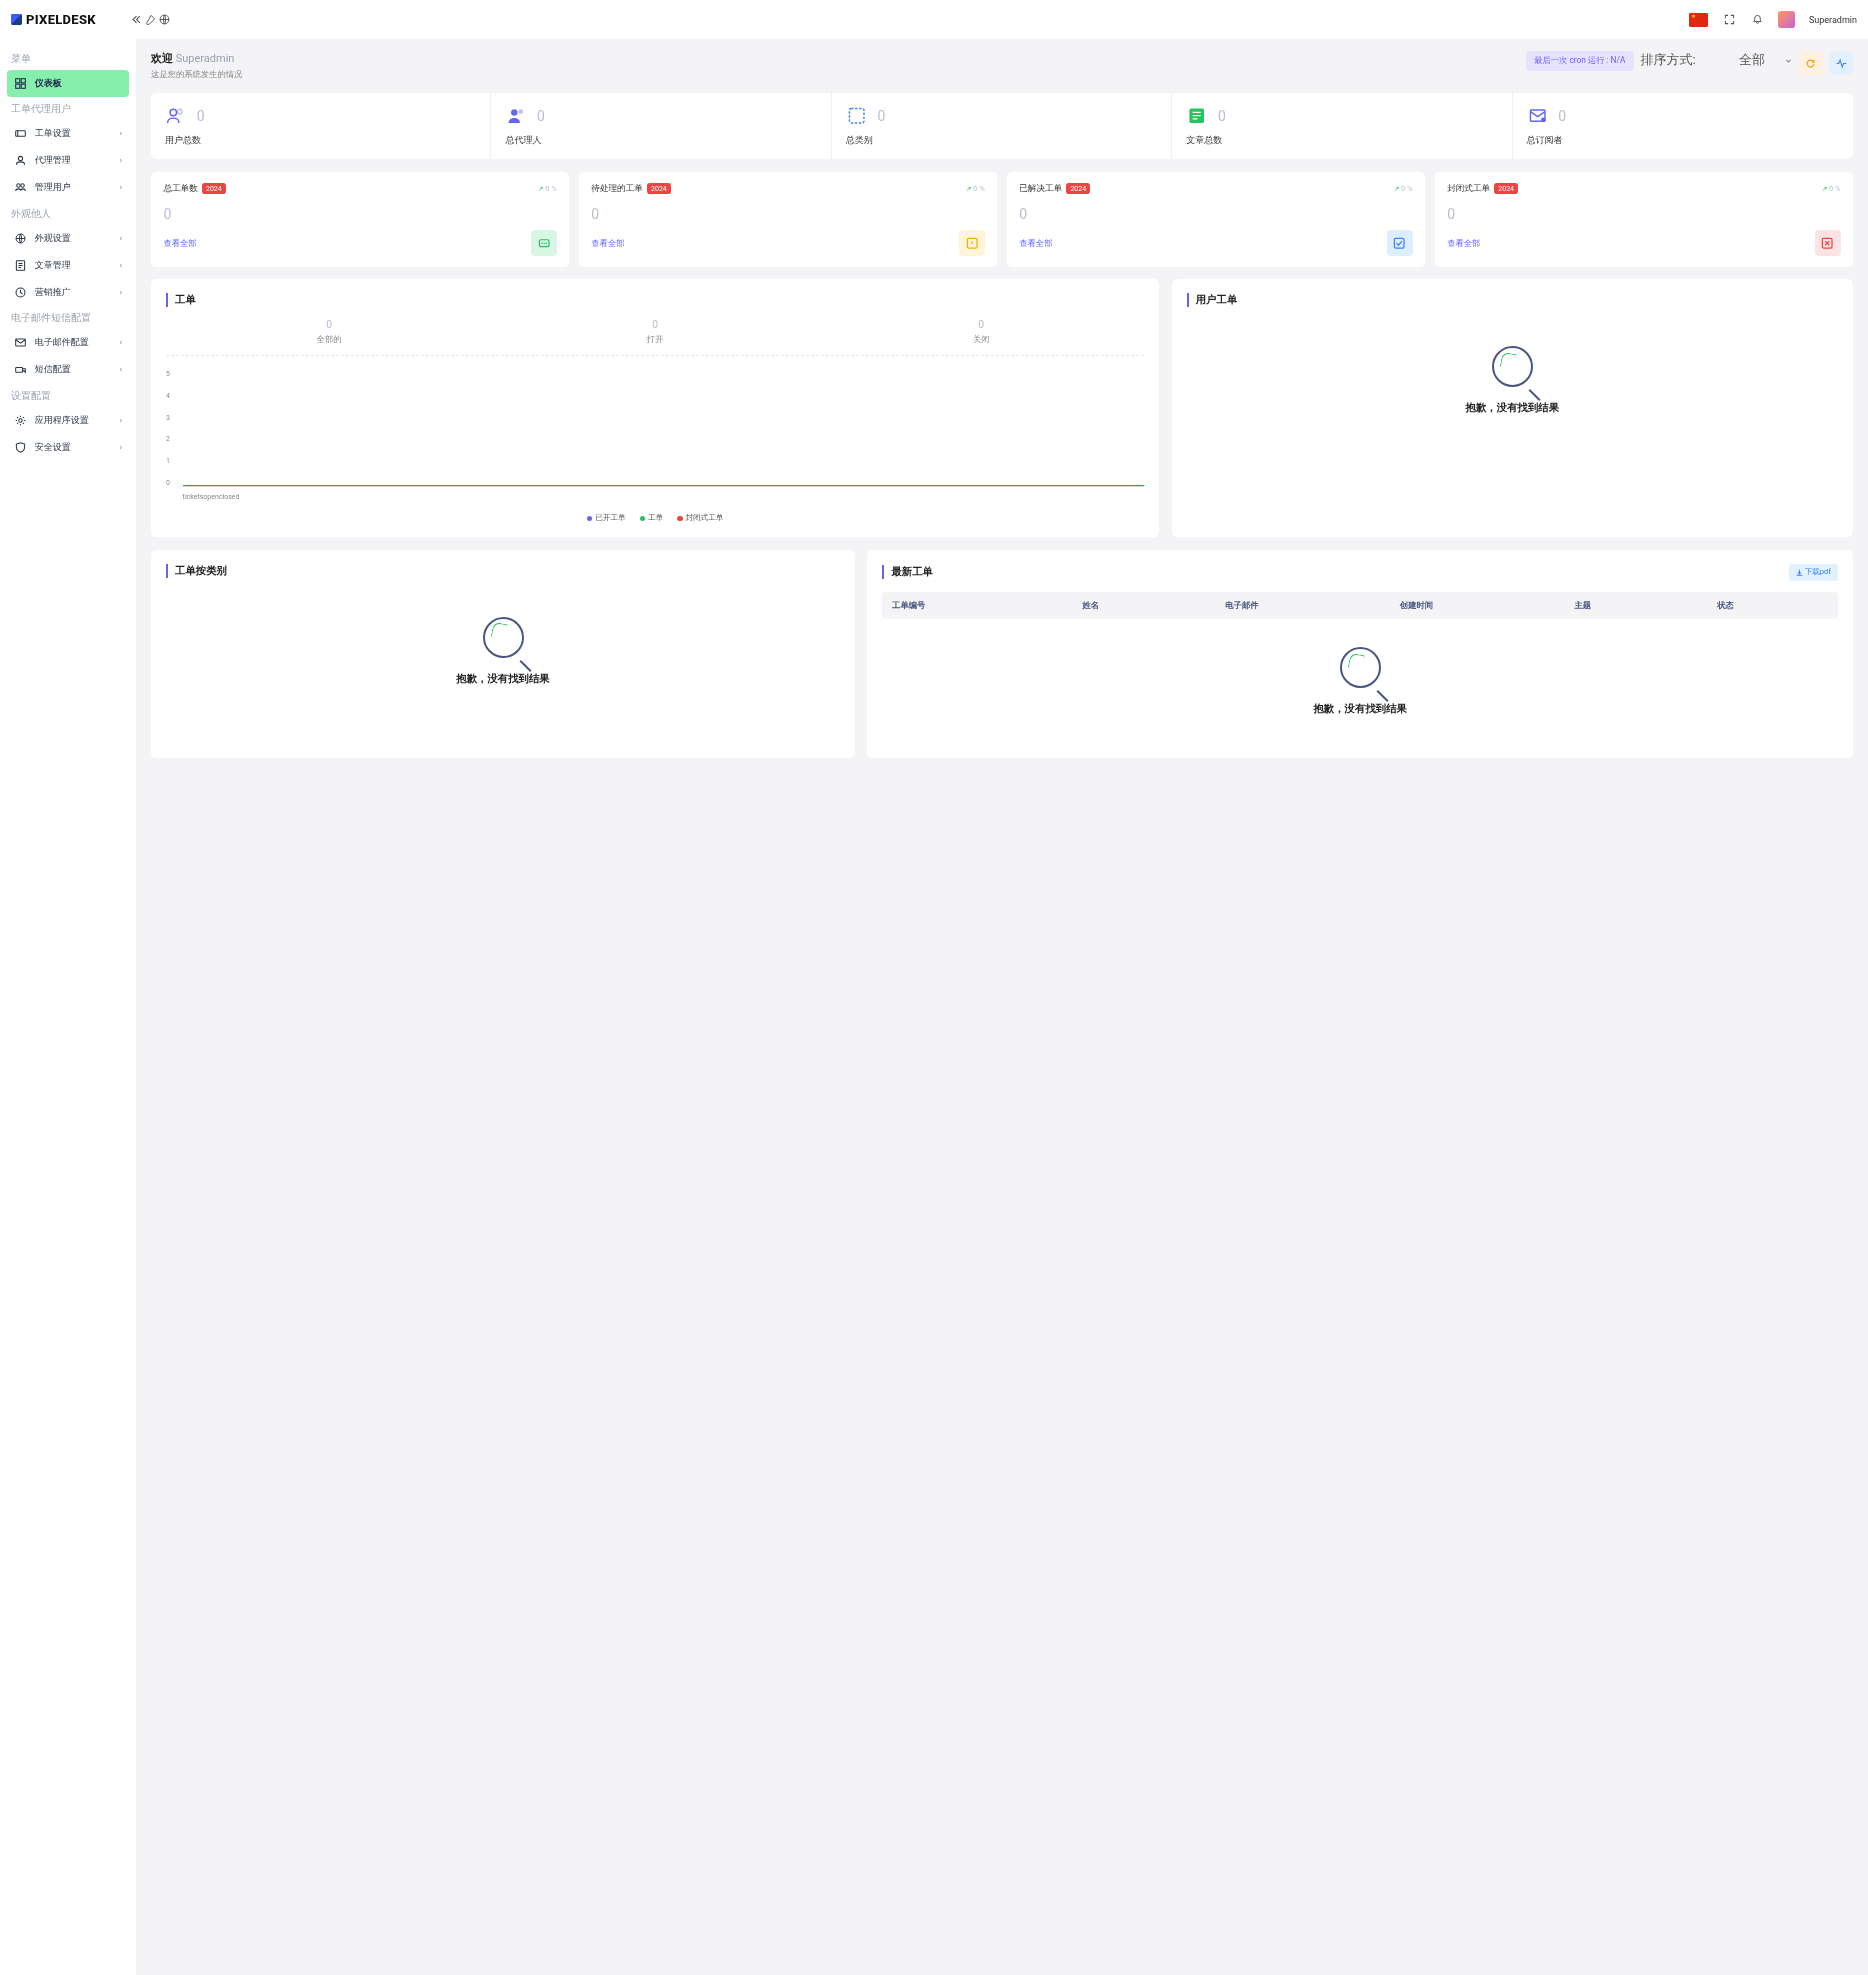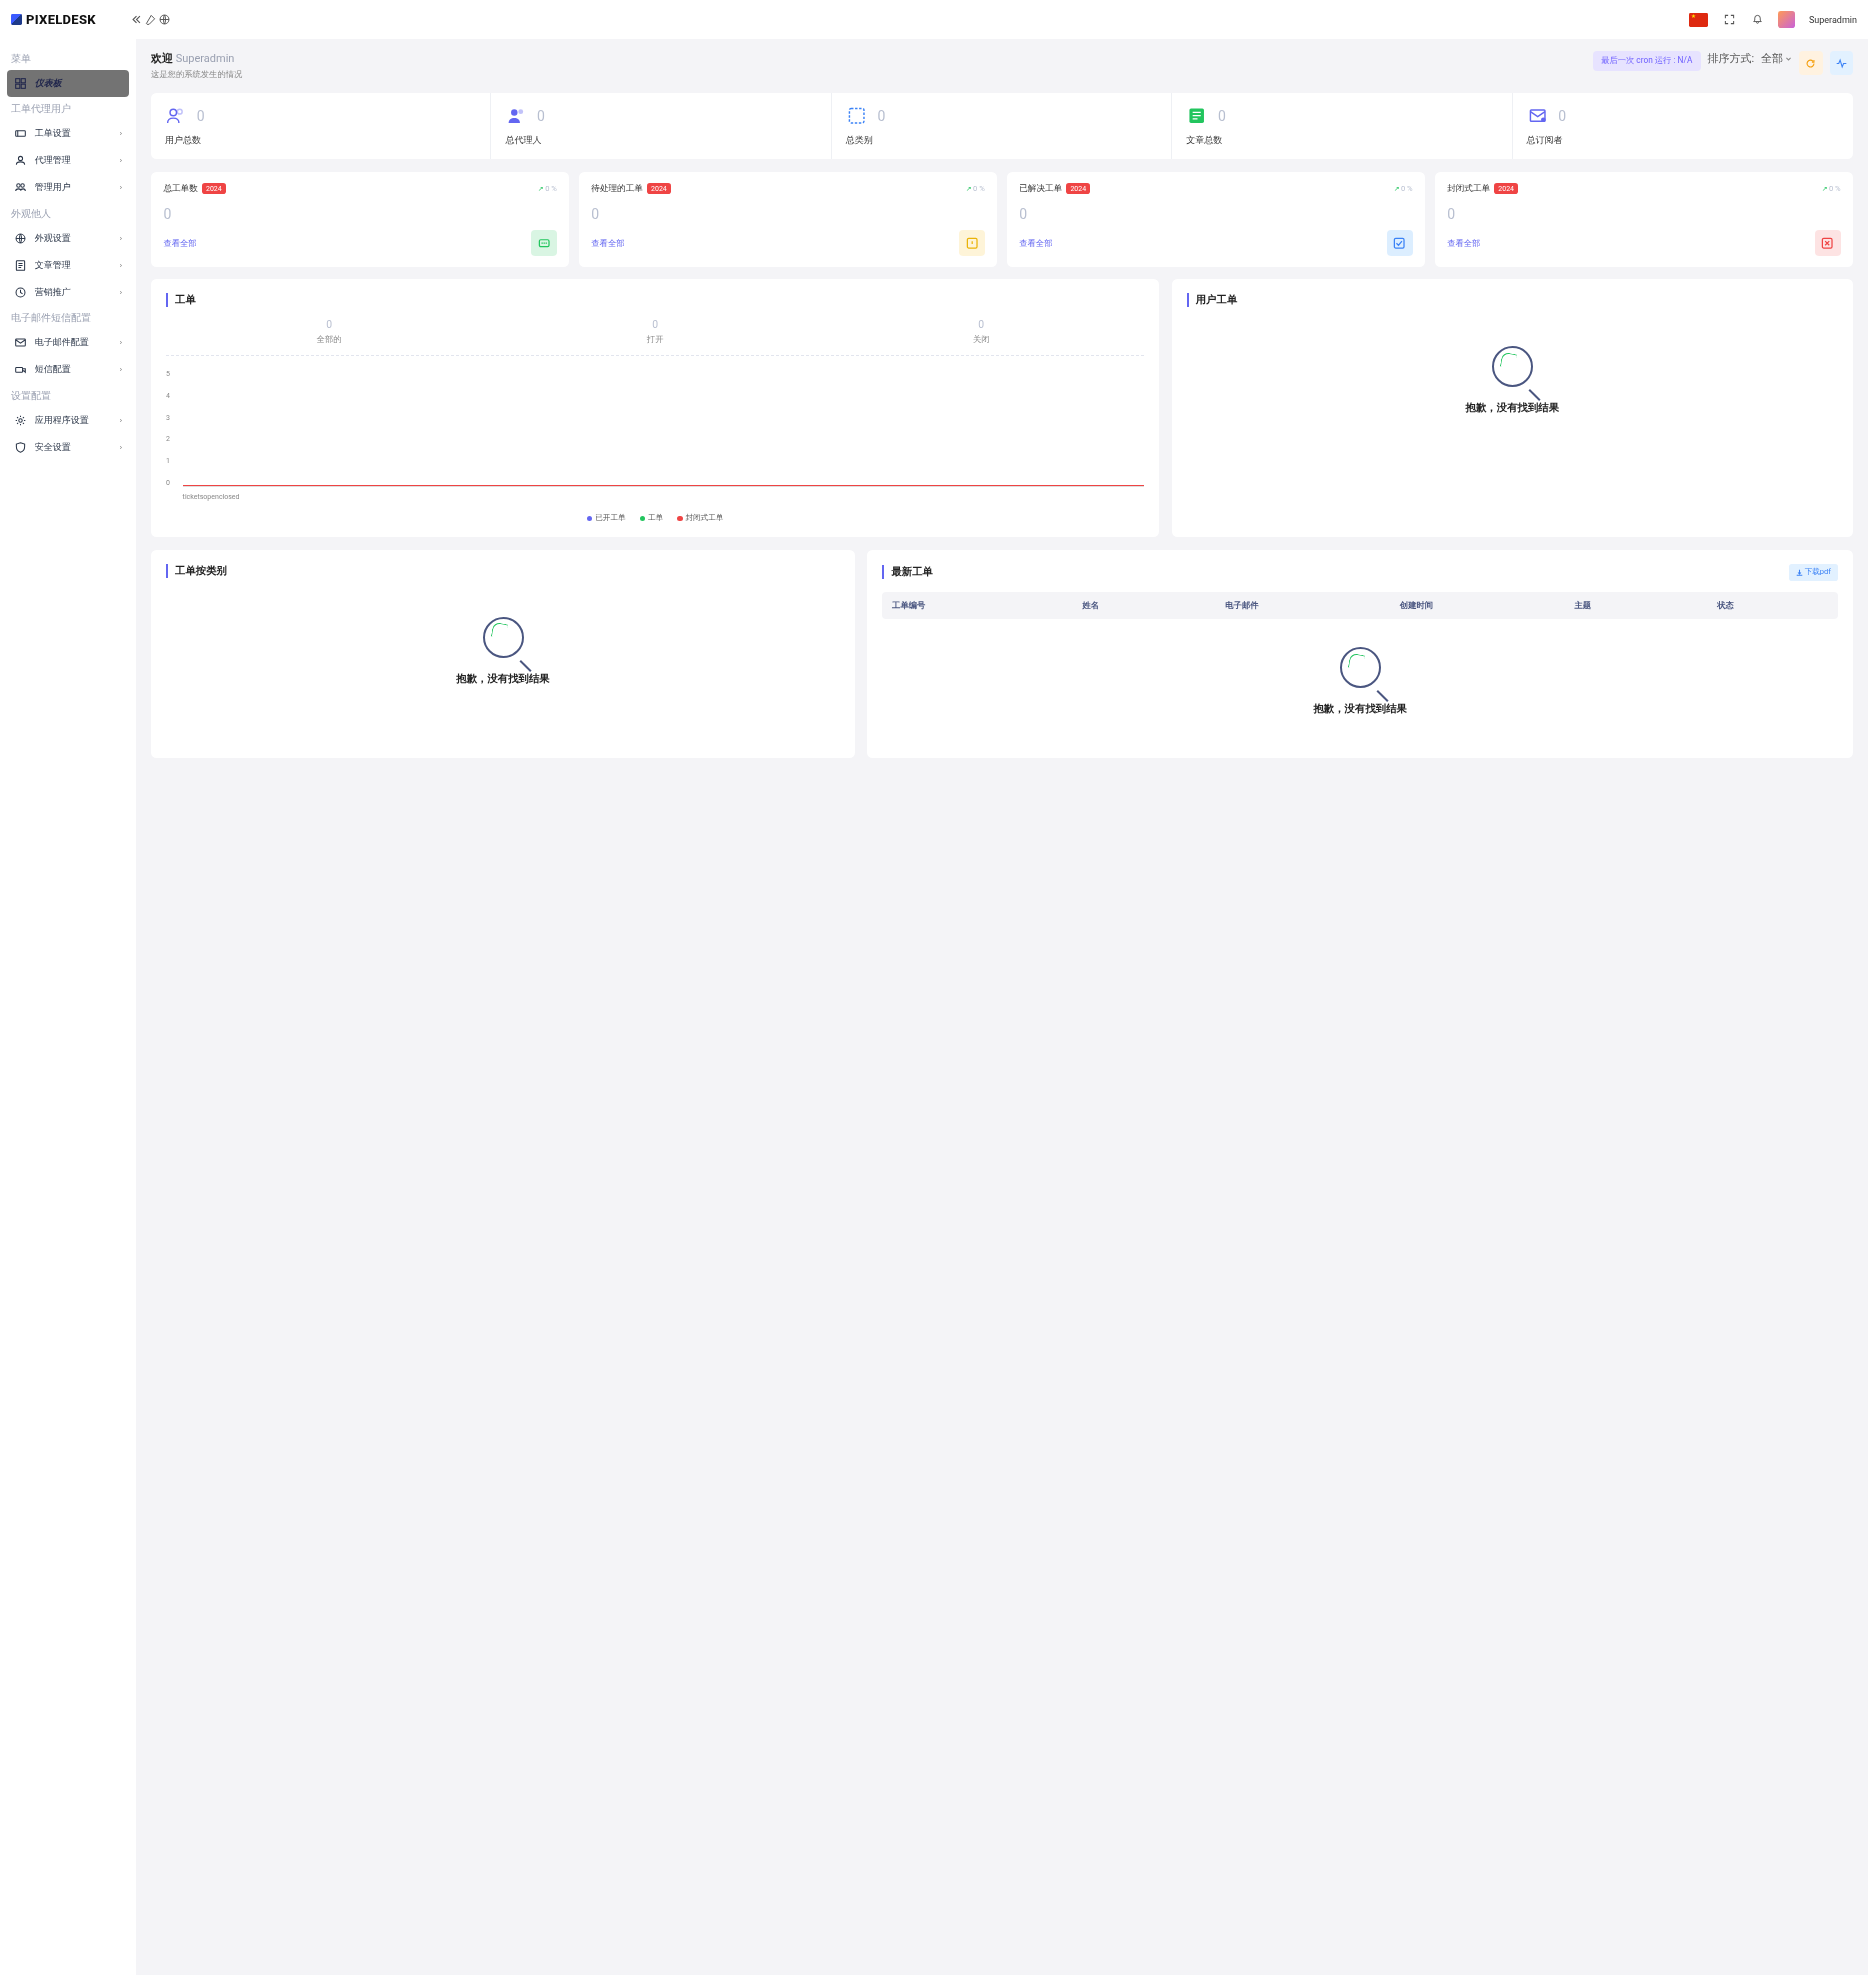--- a/index.html
+++ b/index.html
@@ -12,33 +12,33 @@
 .logo-mark { width: 11px; height: 11px; background: linear-gradient(135deg, #3b5bff 50%, #1e3a8a 50%); border-radius: 1.4px; }
 .icon-btn { width: 14px; height: 14px; display: flex; align-items: center; justify-content: center; cursor: pointer; color: #555; }
 .flag { width: 19.4px; height: 14px; background: #de2910; border-radius: 1.4px; position: relative; }
 .flag::after { content: "★"; position: absolute; left: 2.1px; top: 0.7px; color: #ffde00; font-size: 5.5px; }
 .avatar { width: 16.6px; height: 16.6px; border-radius: 2.8px; background: linear-gradient(135deg, #ff9a56 0%, #c861d9 100%); }
 .username { font-size: 9px; color: #333; }
 .main-wrap { display: flex; flex: 1; }
 .sidebar { width: 136px; background: #fff; padding: 7px; }
 .side-section-label { font-size: 10px; color: #9aa0b1; padding: 5.5px 4.1px 4.1px; }
 .side-item { display: flex; align-items: center; justify-content: space-between; padding: 7px 7px; border-radius: 4.1px; cursor: pointer; color: #2a3547; }
-.side-item.active { background: #737373; color: #1e244b; font-weight: 600; font-style: italic; }
+.side-item.active { background: #86efac; color: #1e244b; font-weight: 600; }
 .side-item-left { display: flex; align-items: center; gap: 8.3px; }
 .side-icon { width: 12.4px; height: 12.4px; display: flex; align-items: center; justify-content: center; }
 .side-label { font-size: 9px; }
 .chev { font-size: 7.6px; color: #666; }
 .content { flex: 1; padding: 12.4px 15px; display: flex; flex-direction: column; gap: 12.4px; }
 .hdr-row { display: flex; justify-content: space-between; align-items: flex-start; }
 .hdr-left h2 { font-size: 11px; font-weight: 700; color: #222; }
 .hdr-left h2 .un { color: #9aa0b1; font-weight: 400; }
 .hdr-sub { font-size: 8.3px; color: #888; margin-top: 2.8px; }
 .hdr-right { display: flex; align-items: flex-start; gap: 7px; padding-left: 44px; }
 .cron-badge { background: #e7e3ff; color: #6b5cff; padding: 4.1px 8.3px; border-radius: 4.1px; font-size: 8.3px; }
-.sort-sel { font-size: 11px; color: #555; display: flex; align-items: center; gap: 2px; }
+.sort-sel { font-size: 13px; color: #555; display: flex; align-items: center; gap: 20px; }
 .sq-btn { width: 23.5px; height: 23.5px; border-radius: 4.1px; display: flex; align-items: center; justify-content: center; cursor: pointer; }
 .sq-btn.orange { background: #fff2e0; color: #f59e0b; }
 .sq-btn.blue { background: #e2f1ff; color: #3b82f6; }
 .stats5 { display: grid; grid-template-columns: repeat(5, 1fr); background: #fff; border-radius: 5.5px; overflow: hidden; }
 .stat5 { padding: 12.4px 14px; border-right: 0.7px solid #eef0f4; }
 .stat5:last-child { border-right: none; }
 .stat5-top { display: flex; align-items: center; gap: 9.7px; }
 .stat5-icon { width: 22px; height: 22px; display: flex; align-items: center; justify-content: center; }
 .stat5-val { font-size: 14px; color: #b8bfd0; font-weight: 400; }
 .stat5-lbl { font-size: 9px; color: #333; margin-top: 7px; }

